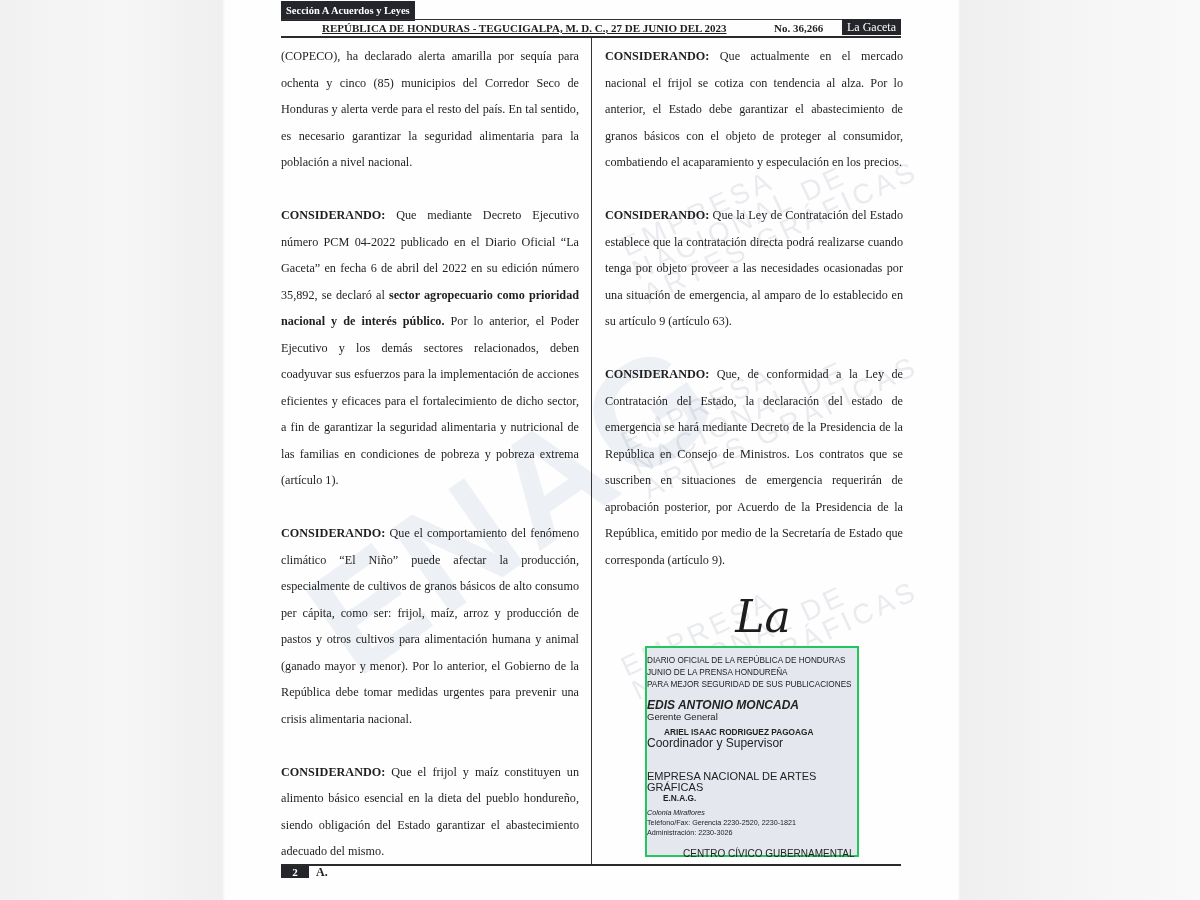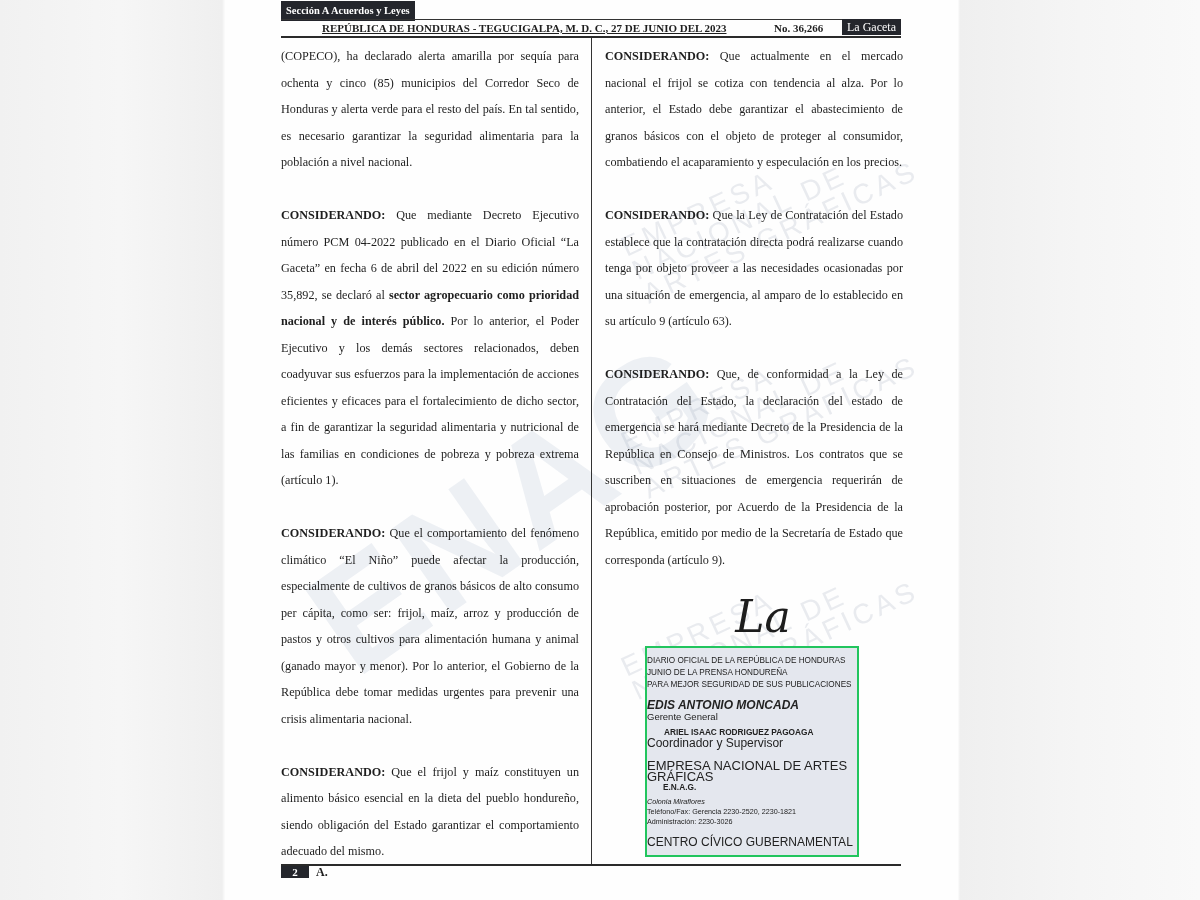--- a/index.html
+++ b/index.html
@@ -73,24 +73,24 @@
     position: absolute; left: 420px; top: 646px; width: 210px; height: 207px;
     background: #e4e7ee; border: 2px solid #22c55e;
     font-family: "Liberation Sans", "DejaVu Sans", sans-serif; color: #222;
   }
   .info-box .l1 { margin-top: 7px; font-size: 8.2px; line-height: 12px; }
   .info-box .gap { height: 9px; }
   .info-box .name1 { font-size: 12px; font-weight: bold; font-style: italic; line-height: 11px; }
   .info-box .role1 { font-size: 9.5px; line-height: 11px; }
   .info-box .name2 { margin-top: 5px; font-size: 8.3px; font-weight: bold; line-height: 11px; padding-left: 17px; }
   .info-box .role2 { font-size: 12px; line-height: 11px; }
-  .info-box .org { margin-top: 11px; font-size: 13px; line-height: 11px; }
+  .info-box .org { margin-top: 22px; font-size: 11px; line-height: 11px; }
   .info-box .orgabbr { font-size: 8.3px; font-weight: bold; line-height: 11px; margin-left: 16px; }
   .info-box .small { font-size: 7.2px; line-height: 10px; }
-  .info-box .center { margin-top: 10px; font-size: 12px; line-height: 11px; }
+  .info-box .center { margin-top: 10px; font-size: 10px; line-height: 11px; margin-left: 36px; }
 </style>
 </head>
 <body>
 
 <div class="page">
 
   <div class="watermark-enag">ENAG</div>
   <div class="wm-small" style="left:395px; top:170px;">
     <div>EMPRESA</div>
     <div>NACIONAL DE</div>
@@ -115,21 +115,21 @@
     <span class="brand">La Gaceta</span>
   </div>
   <div class="header-line-bottom"></div>
 
   <div class="divider"></div>
 
   <div class="col left">
     <p><span>(COPECO), ha declarado alerta amarilla por sequía para ochenta y cinco (85) municipios del Corredor Seco de Honduras y alerta verde para el resto del país. En tal sentido, es necesario garantizar la seguridad alimentaria para la población a nivel nacional.</span></p>
     <p><b>CONSIDERANDO:</b><span> Que mediante Decreto Ejecutivo número PCM 04-2022 publicado en el Diario Oficial “La Gaceta” en fecha 6 de abril del 2022 en su edición número 35,892, se declaró al </span><b>sector agropecuario como prioridad nacional y de interés público.</b><span> Por lo anterior, el Poder Ejecutivo y los demás sectores relacionados, deben coadyuvar sus esfuerzos para la implementación de acciones eficientes y eficaces para el fortalecimiento de dicho sector, a fin de garantizar la seguridad alimentaria y nutricional de las familias en condiciones de pobreza y pobreza extrema (artículo 1).</span></p>
     <p><b>CONSIDERANDO:</b><span> Que el comportamiento del fenómeno climático “El Niño” puede afectar la producción, especialmente de cultivos de granos básicos de alto consumo per cápita, como ser: frijol, maíz, arroz y producción de pastos y otros cultivos para alimentación humana y animal (ganado mayor y menor). Por lo anterior, el Gobierno de la República debe tomar medidas urgentes para prevenir una crisis alimentaria nacional.</span></p>
-    <p><b>CONSIDERANDO:</b><span> Que el frijol y maíz constituyen un alimento básico esencial en la dieta del pueblo hondureño, siendo obligación del Estado  garantizar el comportamiento adecuado del mismo.</span></p>
+    <p><b>CONSIDERANDO:</b><span> Que el frijol y maíz constituyen un alimento básico esencial en la dieta del pueblo hondureño, siendo obligación del Estado  garantizar el abastecimiento adecuado del mismo.</span></p>
   </div>
 
   <div class="col right">
     <p><b>CONSIDERANDO:</b><span> Que actualmente en el mercado nacional el frijol se cotiza con tendencia al alza. Por lo anterior, el Estado debe garantizar el abastecimiento de granos básicos con el objeto de proteger al consumidor, combatiendo el acaparamiento y especulación en los precios.</span></p>
     <p><b>CONSIDERANDO:</b><span> Que la Ley de Contratación del Estado establece que la contratación directa podrá realizarse cuando tenga por objeto proveer a las necesidades ocasionadas por una situación de emergencia, al amparo de lo establecido en su artículo 9 (artículo 63).</span></p>
     <p><b>CONSIDERANDO:</b><span> Que, de conformidad a la Ley de Contratación del Estado, la declaración del estado de emergencia se hará mediante Decreto de la Presidencia de la República en Consejo de Ministros. Los contratos que se suscriben en situaciones de emergencia requerirán de aprobación posterior, por Acuerdo de la Presidencia de la República, emitido por medio de la Secretaría de Estado que corresponda (artículo 9).</span></p>
   </div>
 
   <div class="gaceta-logo">La Gaceta</div>
 

